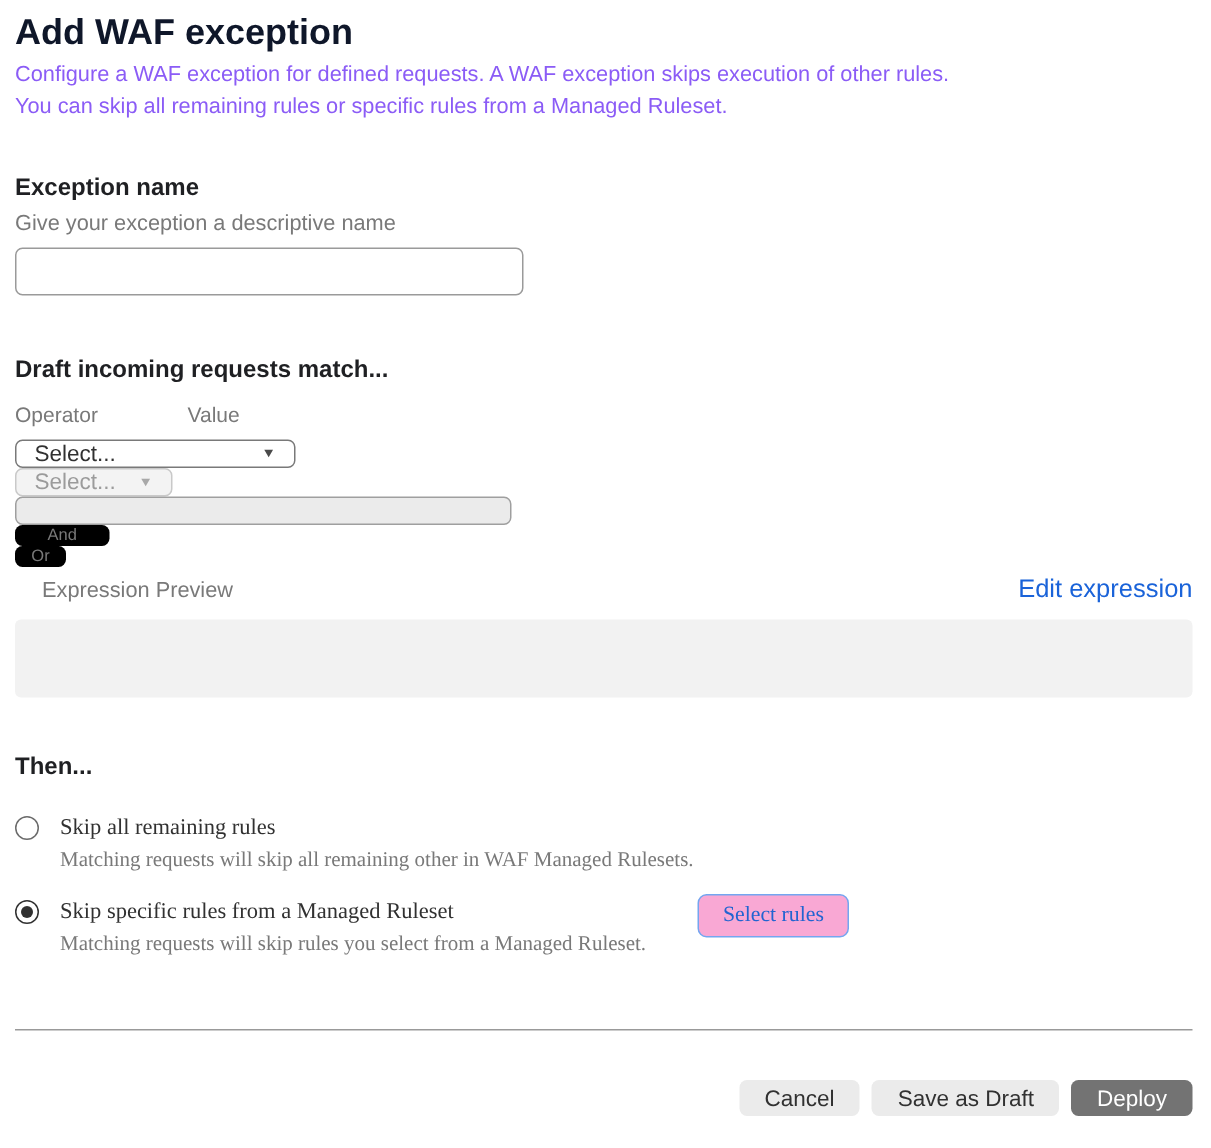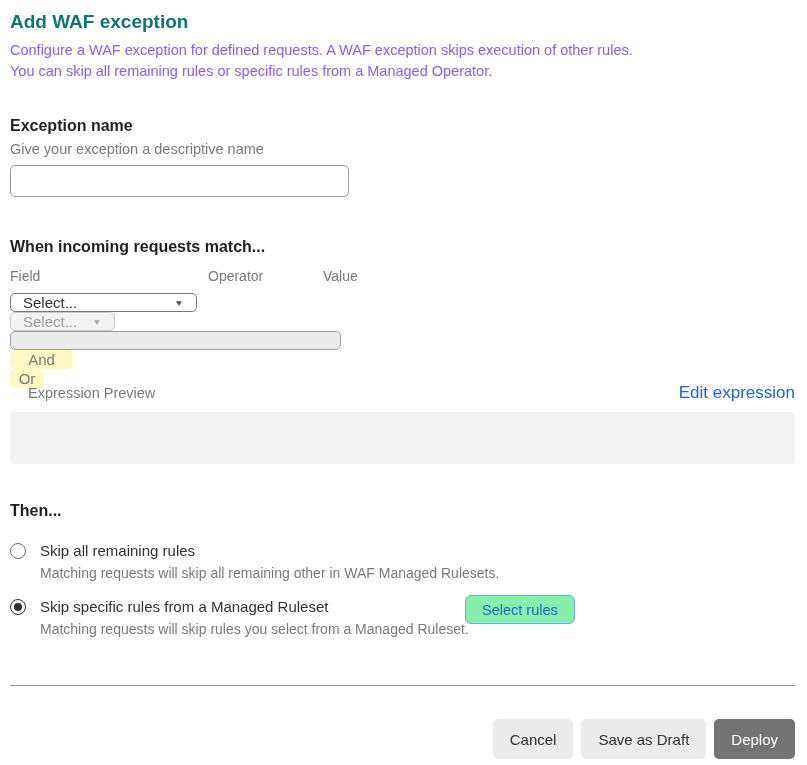--- a/index.html
+++ b/index.html
@@ -6,21 +6,21 @@
   html, body { margin: 0; padding: 0; }
   body {
     width: 807px; height: 765px;
     background: #ffffff;
     font-family: "Liberation Sans", sans-serif;
     color: #313131;
     overflow: hidden;
   }
   .container { padding: 10px 12px 0 10px; width: 807px; }
 
-  .page-title { font-size: 19px; line-height: 24px; font-weight: 700; margin: 0; color: #0f766e; }
+  .page-title { font-size: 24px; line-height: 24px; font-weight: 700; margin: 0; color: #0f172a; }
   .page-desc { margin: 6px 0 0; font-size: 14.5px; line-height: 21px; color: #8b5cf6; }
 
   .section-heading { font-size: 16px; line-height: 19px; font-weight: 700; margin: 0; color: #1f2023; }
 
   #exception-name-section { margin-top: 34px; }
   .field-helper { margin-top: 4px; font-size: 14.5px; line-height: 21px; color: #797979; }
   .text-input {
     display: block; margin-top: 5px; width: 339px; height: 32px;
     border: 1px solid #9a9a9a; border-radius: 5px; background: #fff;
     padding: 0 10px; font-family: inherit; font-size: 15px; color: #313131; outline: none;
@@ -46,83 +46,82 @@
   }
   .caret { font-size: 10px; color: #4a4a4a; line-height: 1; transform: scaleY(0.85); }
   .selectbox.disabled .caret { color: #a8a8a8; }
   .value-input {
     width: 331px; height: 37px; margin-right: 8px;
     border: 1px solid #9f9f9f; background: #ebebeb; border-radius: 5px;
     padding: 0 10px; font-family: inherit; font-size: 15px;
   }
   .conn-btn {
     height: 37px; border: none; border-radius: 5px;
-    background: #fef9c3; color: #797979; font-size: 15px; font-family: inherit; cursor: pointer; text-align: center;
+    background: #000000; color: #797979; font-size: 11px; font-family: inherit; cursor: pointer; text-align: center;
   }
   .conn-btn.and { width: 63px; margin-right: 7px; }
   .conn-btn.or { width: 34px; }
 
   #expression-section { margin-top: 53px; }
   .expr-row { display: flex; justify-content: space-between; align-items: baseline; margin-left: 18px; }
   .expr-label { font-size: 14.5px; line-height: 19px; color: #797979; }
   .expr-link { font-size: 17px; line-height: 19px; color: #1a63d9; text-decoration: none; cursor: pointer; }
   .expr-box { margin-top: 9px; height: 52px; background: #f2f2f2; border-radius: 4px; }
 
   #then-section { margin-top: 37px; }
-  .radio-row { display: flex; margin-top: 22px; position: relative; }
+  .radio-row { display: flex; margin-top: 22px; position: relative; font-family: Liberation Serif, serif; }
   .radio-row.second { margin-top: 17px; }
   .radio-circle {
     width: 16px; height: 16px; flex: none; margin-top: 1px;
     border: 1px solid #6b6b6b; border-radius: 50%;
     display: flex; align-items: center; justify-content: center;
     background: #fff; cursor: pointer;
   }
   .radio-circle.selected { border-color: #313131; }
   .radio-dot { width: 8px; height: 8px; border-radius: 50%; background: #313131; }
   .radio-texts { margin-left: 14px; }
   .radio-label { font-size: 15px; line-height: 18px; color: #313131; cursor: pointer; }
   .radio-desc { margin-top: 5px; font-size: 14px; line-height: 16px; color: #797979; }
   .select-rules-btn {
     position: absolute; left: 455px; top: -3px;
     height: 29px; padding: 0 16px;
-    background: #86efac; border: 1px solid #74a6f0; border-radius: 6px;
+    background: #f9a8d4; border: 1px solid #74a6f0; border-radius: 6px;
     color: #2264d1; font-size: 14.5px; font-family: inherit; cursor: pointer;
   }
 
   .divider { border: none; border-top: 1px solid #999999; margin: 48px 0 0 0; }
 
   .footer-actions { display: flex; justify-content: flex-end; gap: 8px; margin-top: 33px; }
   .btn {
-    height: 40px; border: none; border-radius: 5px;
+    height: 24px; border: none; border-radius: 5px;
     font-size: 15px; font-family: inherit; padding: 0 17px; cursor: pointer;
   }
   .btn.grey { background: #ebebeb; color: #313131; }
   .btn.primary { background: #737373; color: #ffffff; }
 </style>
 </head>
 <body>
 
 <div class="container">
 
   <h1 class="page-title">Add WAF exception</h1>
   <p class="page-desc">
     <span>Configure a WAF exception for defined requests. A WAF exception skips execution of other rules.</span><br>
-    <span>You can skip all remaining rules or specific rules from a Managed Operator.</span>
+    <span>You can skip all remaining rules or specific rules from a Managed Ruleset.</span>
   </p>
 
   <div id="exception-name-section">
     <h2 class="section-heading">Exception name</h2>
     <div class="field-helper">Give your exception a descriptive name</div>
     <input type="text" class="text-input" value="" style="">
   </div>
 
   <div id="match-section">
-    <h2 class="section-heading">When incoming requests match...</h2>
+    <h2 class="section-heading">Draft incoming requests match...</h2>
     <div class="labels-row">
-      <span class="label-field">Field</span>
       <span class="label-operator">Operator</span>
       <span>Value</span>
     </div>
     <div class="controls-row">
       <div class="selectbox enabled">
         <span>Select...</span>
         <span class="caret">▼</span>
       </div>
       <div class="selectbox disabled">
         <span>Select...</span>

